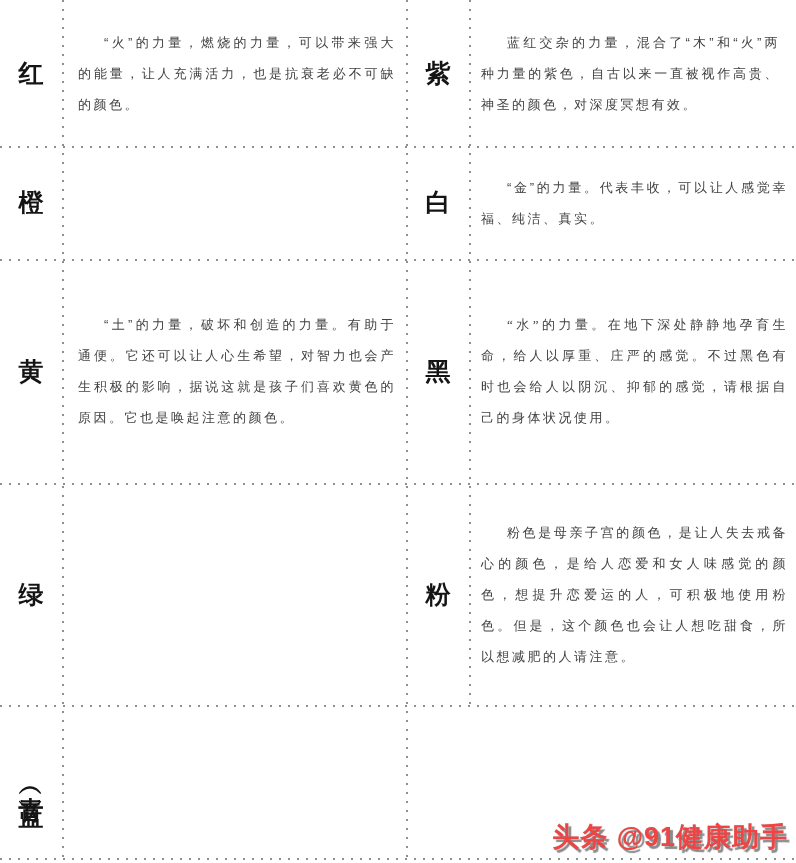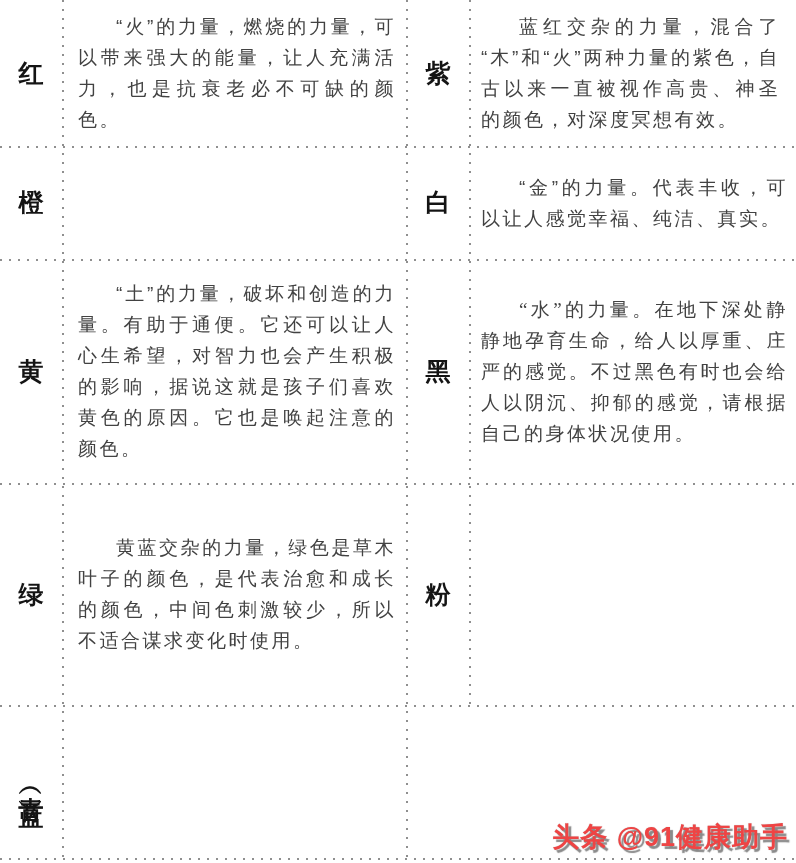--- a/index.html
+++ b/index.html
@@ -42,21 +42,21 @@
     writing-mode: vertical-rl;
     text-orientation: mixed;
     letter-spacing: 3px;
   }
   .text-cell {
     justify-content: flex-start;
   }
   .text-cell .para {
     width: 100%;
     color: #424242;
-    font-size: 19px;
+    font-size: 13px;
     line-height: 31px;
     letter-spacing: 2.5px;
     text-align: justify;
     text-indent: 2em;
     font-weight: 400;
   }
   .watermark {
     position: absolute;
     right: 8px;
     bottom: 8px;
@@ -114,25 +114,25 @@
   <div class="cell label-cell" style="left:408px; top:259px; width:60px; height:224px;">
     <span>黑</span>
   </div>
   <div class="cell text-cell" style="left:471px; top:259px; width:325px; height:224px; padding:6px 8px 6px 10px;font-family:Liberation Serif, serif;">
     <div class="para">“水”的力量。在地下深处静静地孕育生命，给人以厚重、庄严的感觉。不过黑色有时也会给人以阴沉、抑郁的感觉，请根据自己的身体状况使用。</div>
   </div>
 
   <div class="cell label-cell" style="left:0; top:483px; width:62px; height:222px;">
     <span>绿</span>
   </div>
-  <div class="cell text-cell" style="left:64px; top:483px; width:340px; height:222px; padding:6px 8px 6px 14px;">
-    <div class="para">黄蓝交杂的力量，绿色是草木叶子的颜色，是代表治愈和成长的颜色，中间色刺激较少，所以不适合谋求变化时使用。</div>
-  </div>
   <div class="cell label-cell" style="left:408px; top:483px; width:60px; height:222px;">
     <span>粉</span>
+  </div>
+  <div class="cell text-cell" style="left:471px; top:483px; width:325px; height:222px; padding:6px 8px 6px 10px;">
+    <div class="para">粉色是母亲子宫的颜色，是让人失去戒备心的颜色，是给人恋爱和女人味感觉的颜色，想提升恋爱运的人，可积极地使用粉色。但是，这个颜色也会让人想吃甜食，所以想减肥的人请注意。</div>
   </div>
 
   <div class="cell label-cell" style="left:0; top:705px; width:62px; height:153px;">
     <span class="label-vertical">青（蓝）</span>
   </div>
 
   <div class="watermark">头条 @91健康助手</div>
 
 </div>
 

